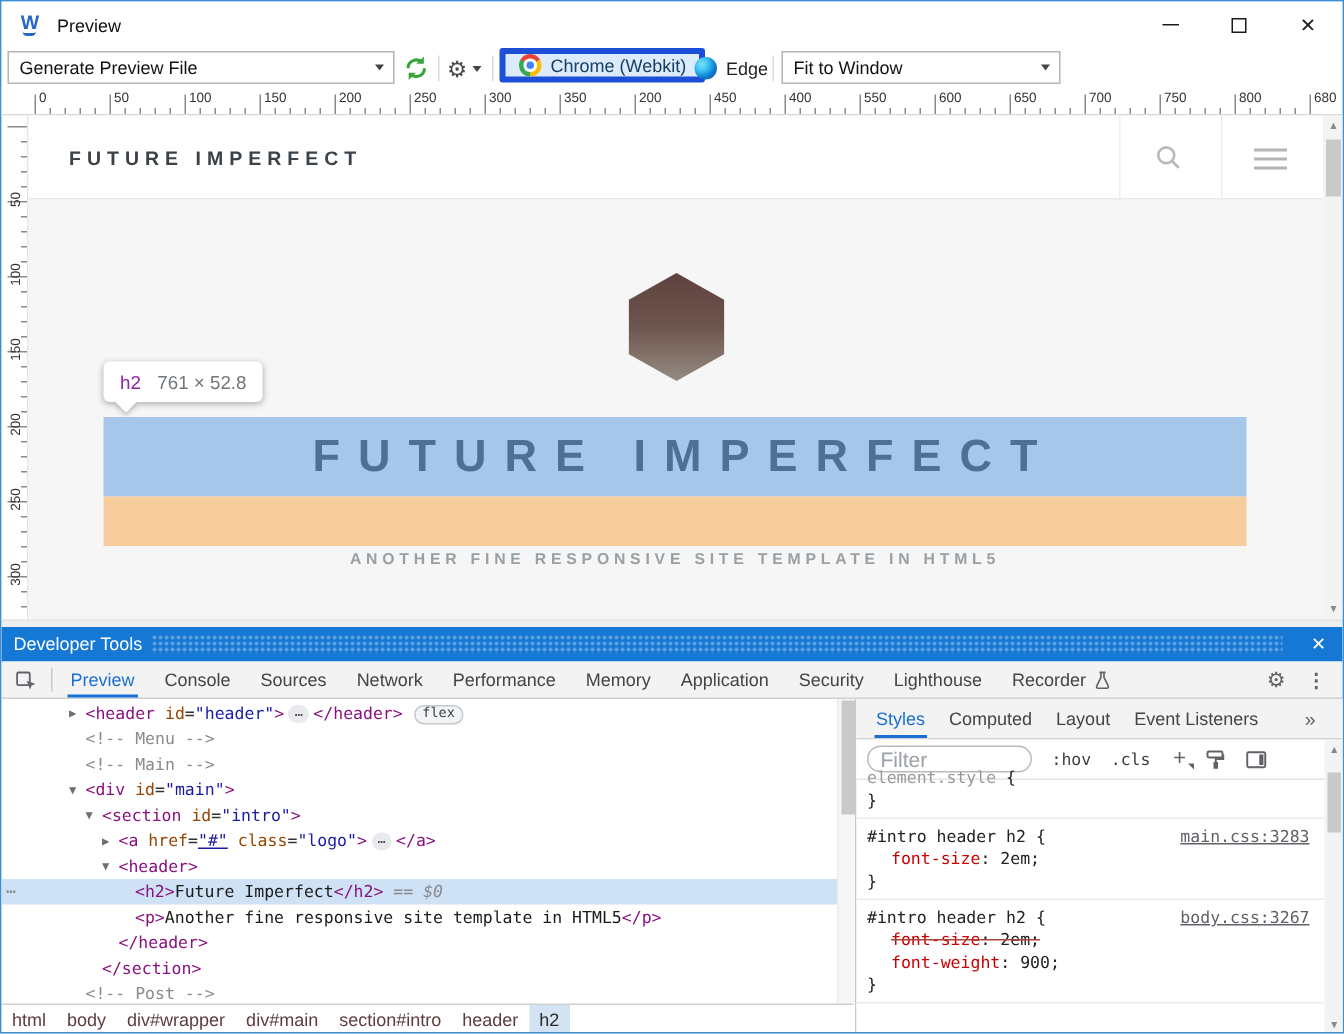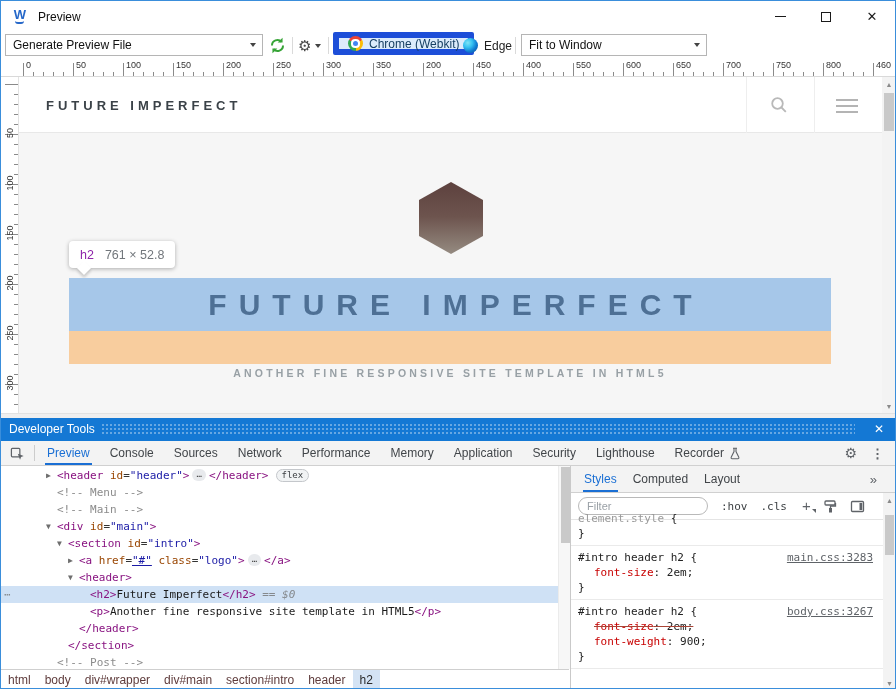--- a/index.html
+++ b/index.html
@@ -26,21 +26,21 @@
          color:#111;line-height:20px;padding-left:7px}
   .combo .arr{position:absolute;right:2px;top:0;width:15px;height:100%;display:flex;align-items:center;justify-content:center}
   .tri-down{width:0;height:0;border-left:3.5px solid transparent;border-right:3.5px solid transparent;border-top:4px solid #444}
   #combo-generate{left:4px;top:2px;width:258px}
   #combo-fit{left:520px;top:2px;width:186px}
   .tb-sep{position:absolute;top:5px;width:1px;height:17px;background:#dadada}
   .btn-refresh{position:absolute;left:265px;top:3px;width:22px;height:21px;display:flex;align-items:center;justify-content:center}
   .btn-gear{position:absolute;left:297px;top:3px;height:21px;display:flex;align-items:center;gap:4px;
             font-size:15px;color:#4a4a4a}
   .btn-chrome{position:absolute;left:332px;top:0;height:23px;padding:0 9px;display:flex;align-items:center;
-              gap:6px;background:#dcebfb;border:6px solid #1d4ed8;border-radius:2px;font-size:12px;color:#173f63}
+              gap:6px;background:#dcebfb;border:4px solid #1d4ed8;border-radius:2px;font-size:12px;color:#173f63}
   .btn-edge{position:absolute;left:456px;top:2px;height:23px;padding:0 6px;display:flex;align-items:center;
             gap:6px;font-size:12px;color:#1f1f1f}
   .chrome-logo{width:15px;height:15px;border-radius:50%;position:relative;flex:0 0 auto;
       background:conic-gradient(from -60deg,#ea4335 0 120deg,#fbbc05 0 240deg,#34a853 0 360deg)}
   .chrome-logo::before{content:"";position:absolute;inset:3.4px;background:#fff;border-radius:50%}
   .chrome-logo::after{content:"";position:absolute;inset:4.6px;background:#4285f4;border-radius:50%}
   .edge-logo{width:15px;height:15px;border-radius:50%;flex:0 0 auto;
       background:radial-gradient(circle at 32% 32%,#7ee3f5 0%,#35c1f1 32%,#0f7ad1 62%,#114b8f 100%)}
 
   
@@ -130,21 +130,21 @@
   
   #styles-pane{position:absolute;left:570px;top:465px;width:326px;height:224px;background:#fff}
   .ss-tabs{position:absolute;left:0;top:0;width:100%;height:27px;background:#f3f3f3;border-bottom:1px solid #d0d0d0;
            display:flex;align-items:stretch;font-size:12px;color:#414549;padding-left:5px}
   .ss-tab{display:flex;align-items:center;padding:0 8px;position:relative;white-space:nowrap}
   .ss-tab.sel{color:#1a6fd4}
   .ss-tab.sel::after{content:"";position:absolute;left:7px;right:7px;bottom:0;height:2px;background:#1a6fd4}
   .ss-more{margin-left:auto;display:flex;align-items:center;color:#5f6368;font-size:13px;padding-right:20px}
   .ss-toolbar{position:absolute;left:0;top:27px;width:312px;height:27px;border-bottom:1px solid #e4e4e4;
               display:flex;align-items:center;background:#fff}
-  .filter-input{margin-left:7px;width:130px;height:18px;border:1px solid #b9b9b9;border-radius:9px;font-size:11px;
+  .filter-input{margin-left:7px;width:110px;height:18px;border:1px solid #b9b9b9;border-radius:9px;font-size:14px;
                 padding:0 8px;color:#333;outline:none;font-family:"Liberation Sans",sans-serif}
   .filter-input::placeholder{color:#9aa0a6}
   .tgl{font-size:11px;color:#3c4043;margin-left:13px;font-family:"DejaVu Sans Mono",monospace}
   .icon-plus{margin-left:15px;font-size:15px;color:#5f6368;position:relative;line-height:14px}
   .icon-plus::after{content:"";position:absolute;right:-5px;bottom:0;
                     border-left:4px solid transparent;border-top:4px solid #5f6368}
   .ss-icon{margin-left:12px;display:flex;align-items:center}
   .ss-content{position:absolute;left:0;top:41px;width:312px;bottom:0;overflow:hidden;
               font-family:"DejaVu Sans Mono",monospace;font-size:11px;line-height:15px;color:#222}
   .rule{padding:4px 0 4px 7px;border-bottom:1px solid #eaeaea;position:relative}
@@ -318,21 +318,21 @@
       <div class="htick" style="left: 792px; height: 4px;"></div>
       <div class="htick" style="left: 802px; height: 4px;"></div>
       <div class="htick" style="left: 812px; height: 4px;"></div>
       <div class="htick" style="left: 822px; height: 13px;"></div>
       <span class="hlab" style="left: 825px;">800</span>
       <div class="htick" style="left: 832px; height: 4px;"></div>
       <div class="htick" style="left: 842px; height: 4px;"></div>
       <div class="htick" style="left: 852px; height: 4px;"></div>
       <div class="htick" style="left: 862px; height: 4px;"></div>
       <div class="htick" style="left: 872px; height: 13px;"></div>
-      <span class="hlab" style="left: 875px;">460</span>
+      <span class="hlab" style="left: 875px;">680</span>
     </div>
   <div id="vruler">
       <div class="vtick" style="top: 7px; width: 13px;"></div>
       <div class="vtick" style="top: 17px; width: 4px;"></div>
       <div class="vtick" style="top: 27px; width: 4px;"></div>
       <div class="vtick" style="top: 37px; width: 4px;"></div>
       <div class="vtick" style="top: 47px; width: 4px;"></div>
       <div class="vtick" style="top: 57px; width: 13px;"></div>
       <span class="vlab" style="top: 51px;">50</span>
       <div class="vtick" style="top: 67px; width: 4px;"></div>
@@ -478,20 +478,21 @@
   <div id="tree-scroll">
     <div class="sb-thumb"></div>
   </div>
   <div class="pane-div"></div>
 
   <div id="styles-pane">
     <div class="ss-tabs" id="ss-tabs">
       <div class="ss-tab sel">Styles</div>
         <div class="ss-tab">Computed</div>
         <div class="ss-tab">Layout</div>
+        <div class="ss-tab">Event Listeners</div>
         <div class="ss-more">»</div>
     </div>
     <div class="ss-toolbar">
       <input class="filter-input" type="text" placeholder="Filter" style="">
       <span class="tgl">:hov</span>
       <span class="tgl">.cls</span>
       <span class="icon-plus">+</span>
       <span class="ss-icon">
         <svg width="15" height="15" viewBox="0 0 15 15">
           <rect x="2" y="2" width="10" height="4" rx="1" fill="none" stroke="#5f6368" stroke-width="1.3"></rect>

